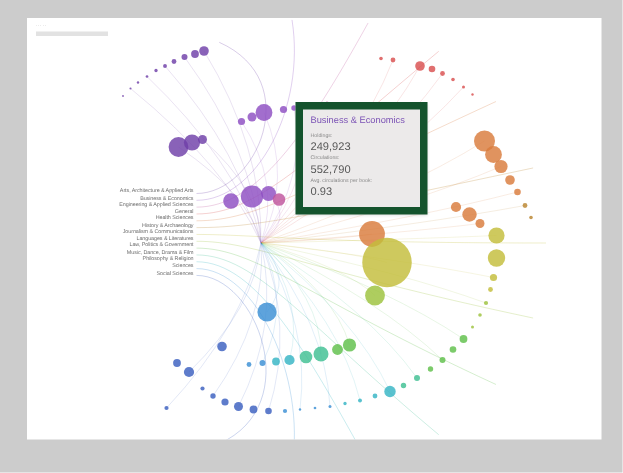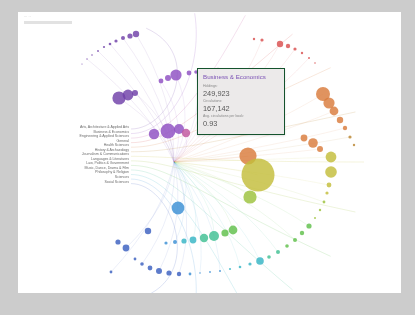--- a/index.html
+++ b/index.html
@@ -80,21 +80,21 @@
     padding-right: 2px;
   }
 
   
   #tooltip {
     position: absolute;
     left: 179px;
     top: 56px;
     width: 88px;
     background: #eceaea;
-    border: 1px solid #14532d;
+    border: 5px solid #14532d;
     box-sizing: border-box;
     padding: 4px 5px 5px 5px;
     box-shadow: 0 1px 2px rgba(0,0,0,0.13);
   }
   #tooltip-title {
     font-size: 6.2px;
     line-height: 8px;
     color: #7b52b5;
     margin-bottom: 3px;
     white-space: nowrap;
@@ -291,21 +291,21 @@
       </div>
 
     <div id="tooltip">
       <div id="tooltip-title">Business &amp; Economics</div>
       <div>
         <div class="tt-key">Holdings:</div>
         <div class="tt-val">249,923</div>
       </div>
       <div>
         <div class="tt-key">Circulations:</div>
-        <div class="tt-val">167,142</div>
+        <div class="tt-val">552,790</div>
       </div>
       <div>
         <div class="tt-key">Avg. circulations per book:</div>
         <div class="tt-val">0.93</div>
       </div>
     </div>
 
   </div>
 </div>
 

